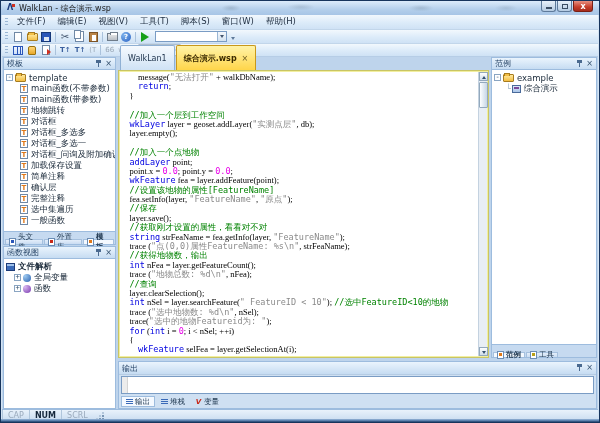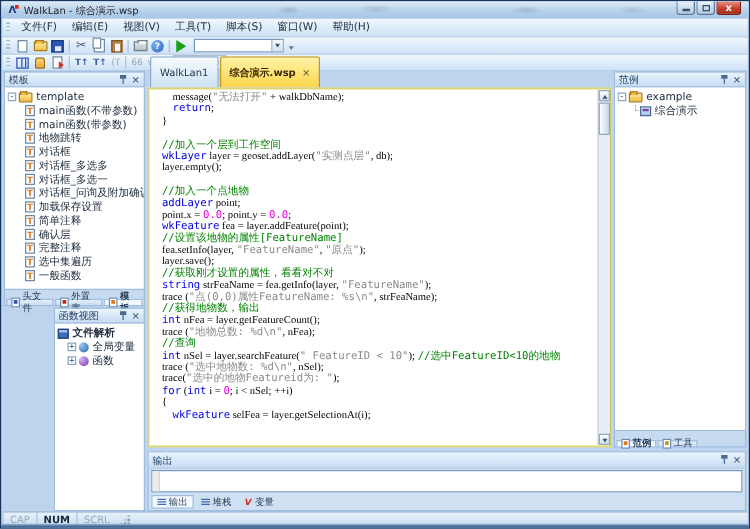--- a/index.html
+++ b/index.html
@@ -117,21 +117,21 @@
   .mi.example::after{ background:#e07818; }
   .mi.tools::after{ background:#b8a018; }
   .mi.out{ border:none; background:transparent; }
   .mi.out i{ position:absolute; left:0; top:1px; width:7px; height:1px; background:#3a6ab8; box-shadow:0 2px 0 #3a6ab8, 0 4px 0 #3a6ab8; }
   .mi.var{ border:none; background:transparent; color:#c82818; font-size:7px; font-weight:bold; line-height:8px; font-style:italic; }
 
   
   .left-col{ position:absolute; left:1px; top:0; width:113px; height:352px; display:flex; flex-direction:column; }
   .tpl-panel{ height:188px; display:flex; flex-direction:column; }
   .tpl-panel .tree{ flex:1; }
-  .func-panel{ flex:1; display:flex; flex-direction:column; margin-top:1px;margin-left:40px; }
+  .func-panel{ flex:1; display:flex; flex-direction:column; margin-top:1px; }
   .func-panel .tree{ flex:1; }
 
   
   .editor-col{ position:absolute; left:116px; top:0; width:371px; height:301px; }
   .doc-tabs{ height:13px; display:flex; align-items:flex-end; padding-left:2px; }
   .doc-tab{ height:12px; display:flex; align-items:center; padding:12px 7px; font-size:8px; color:#22364e;
     background:linear-gradient(#f6fafe,#cfe2f5); border:1px solid #8fb0d4; border-bottom:none; border-radius:2px 2px 0 0; margin-right:1px; }
   .doc-tab.active{ background:linear-gradient(#fff3a8,#ffd54a); border-color:#c8981a; color:#3a2a00; font-weight:bold; }
   .doc-tab .tab-close{ margin-left:5px; font-size:8px; color:#6a5a20; font-weight:normal; }
   .editor{ position:absolute; left:0; right:0; top:13px; bottom:0; background:#fff;
@@ -404,28 +404,30 @@
             <div class="code-line"><span class="tk-p">    </span><span class="tk-c">//加入一个层到工作空间</span></div>
             <div class="code-line"><span class="tk-p">    </span><span class="tk-k">wkLayer</span><span class="tk-p"> layer = geoset.addLayer(</span><span class="tk-s">"实测点层"</span><span class="tk-p">, db);</span></div>
             <div class="code-line"><span class="tk-p">    layer.empty();</span></div>
             <div class="code-line"></div>
             <div class="code-line"><span class="tk-p">    </span><span class="tk-c">//加入一个点地物</span></div>
             <div class="code-line"><span class="tk-p">    </span><span class="tk-k">addLayer</span><span class="tk-p"> point;</span></div>
             <div class="code-line"><span class="tk-p">    point.x = </span><span class="tk-n">0.0</span><span class="tk-p">; point.y = </span><span class="tk-n">0.0</span><span class="tk-p">;</span></div>
             <div class="code-line"><span class="tk-p">    </span><span class="tk-k">wkFeature</span><span class="tk-p"> fea = layer.addFeature(point);</span></div>
             <div class="code-line"><span class="tk-p">    </span><span class="tk-c">//设置该地物的属性[FeatureName]</span></div>
             <div class="code-line"><span class="tk-p">    fea.setInfo(layer, </span><span class="tk-s">"FeatureName"</span><span class="tk-p">, </span><span class="tk-s">"原点"</span><span class="tk-p">);</span></div>
+            <div class="code-line"><span class="tk-p">    </span><span class="tk-c">//保存</span></div>
             <div class="code-line"><span class="tk-p">    layer.save();</span></div>
             <div class="code-line"><span class="tk-p">    </span><span class="tk-c">//获取刚才设置的属性，看看对不对</span></div>
             <div class="code-line"><span class="tk-p">    </span><span class="tk-k">string</span><span class="tk-p"> strFeaName = fea.getInfo(layer, </span><span class="tk-s">"FeatureName"</span><span class="tk-p">);</span></div>
             <div class="code-line"><span class="tk-p">    trace (</span><span class="tk-s">"点(0,0)属性FeatureName: %s\n"</span><span class="tk-p">, strFeaName);</span></div>
             <div class="code-line"><span class="tk-p">    </span><span class="tk-c">//获得地物数，输出</span></div>
             <div class="code-line"><span class="tk-p">    </span><span class="tk-k">int</span><span class="tk-p"> nFea = layer.getFeatureCount();</span></div>
             <div class="code-line"><span class="tk-p">    trace (</span><span class="tk-s">"地物总数: %d\n"</span><span class="tk-p">, nFea);</span></div>
             <div class="code-line"><span class="tk-p">    </span><span class="tk-c">//查询</span></div>
+            <div class="code-line"><span class="tk-p">    layer.clearSelection();</span></div>
             <div class="code-line"><span class="tk-p">    </span><span class="tk-k">int</span><span class="tk-p"> nSel = layer.searchFeature(</span><span class="tk-s">" FeatureID &lt; 10"</span><span class="tk-p">); </span><span class="tk-c">//选中FeatureID&lt;10的地物</span></div>
             <div class="code-line"><span class="tk-p">    trace (</span><span class="tk-s">"选中地物数: %d\n"</span><span class="tk-p">, nSel);</span></div>
             <div class="code-line"><span class="tk-p">    trace(</span><span class="tk-s">"选中的地物Featureid为: "</span><span class="tk-p">);</span></div>
             <div class="code-line"><span class="tk-p">    </span><span class="tk-k">for</span><span class="tk-p"> (</span><span class="tk-k">int</span><span class="tk-p"> i = </span><span class="tk-n">0</span><span class="tk-p">; i &lt; nSel; ++i)</span></div>
             <div class="code-line"><span class="tk-p">    {</span></div>
             <div class="code-line"><span class="tk-p">        </span><span class="tk-k">wkFeature</span><span class="tk-p"> selFea = layer.getSelectionAt(i);</span></div>
           </div>
         <div class="vscroll">
           <span class="sb-btn up"></span>
           <span class="sb-thumb"></span>

